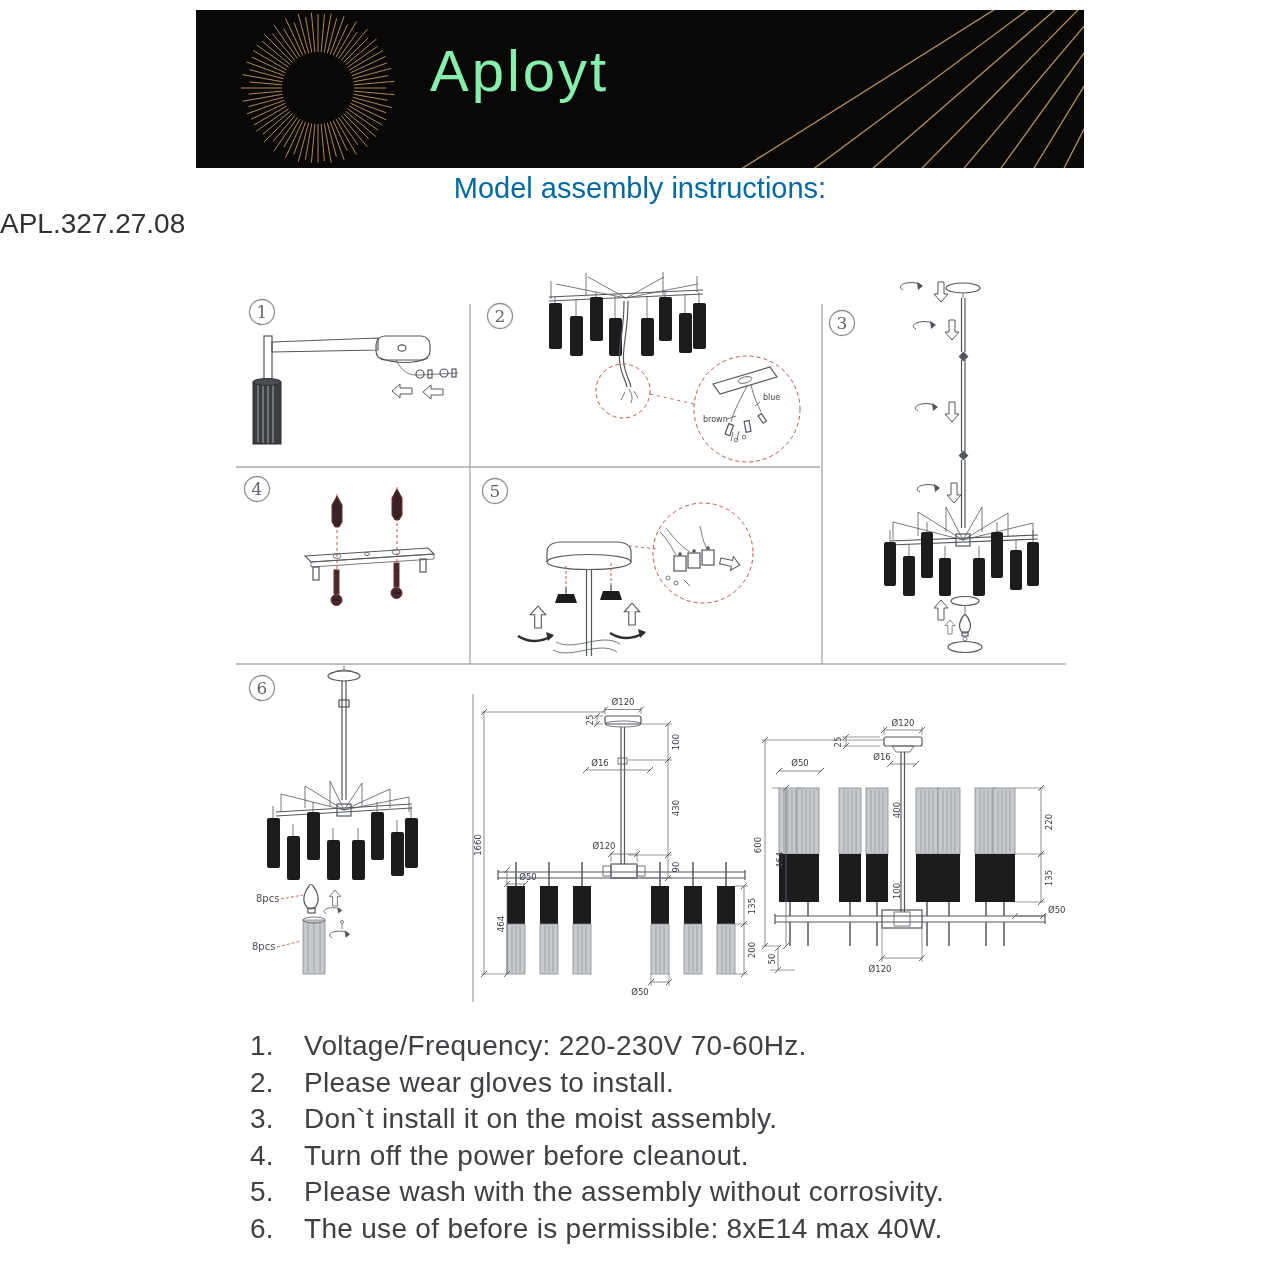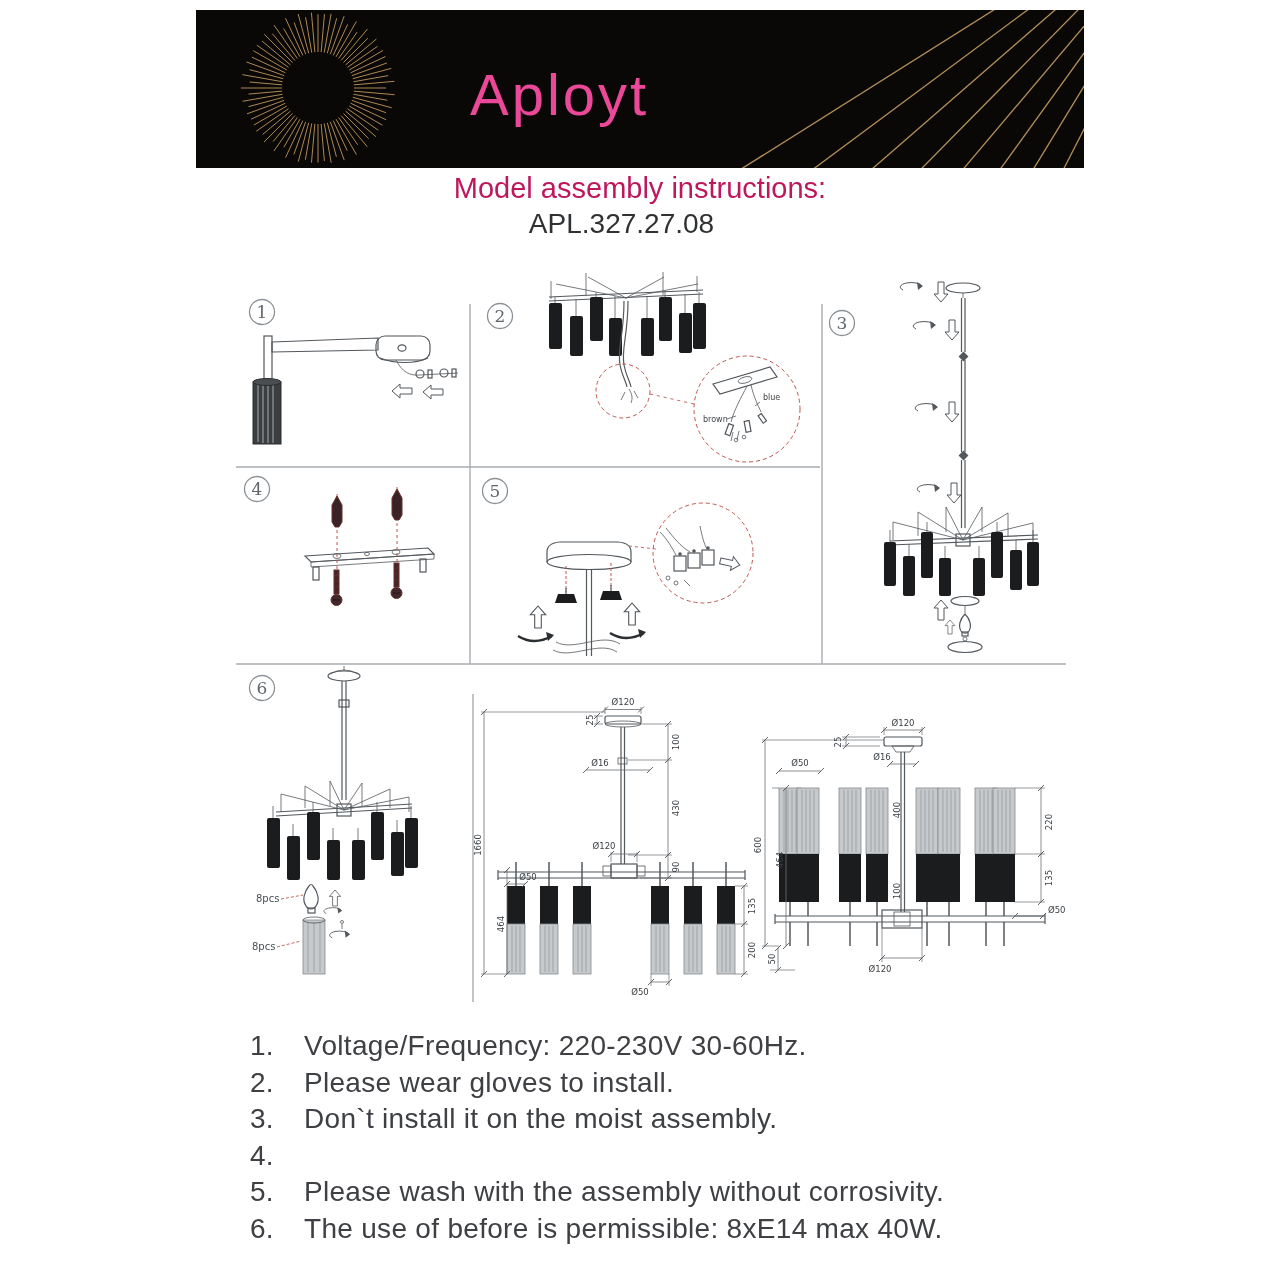--- a/index.html
+++ b/index.html
@@ -2,26 +2,26 @@
 <html><head>
 <meta charset="utf-8">
 <style>
   html,body{margin:0;padding:0;background:#ffffff;}
   .page{position:relative;width:1280px;height:1280px;background:#fff;overflow:hidden;
         font-family:"Liberation Sans",sans-serif;}
   
   .banner{position:absolute;left:196px;top:10px;width:888px;height:158px;
           background:#0a0806;overflow:hidden;}
   .banner svg{position:absolute;left:0;top:0;}
-  .brand{position:absolute;left:234px;top:56px;font-size:58px;color:#ec4899;
-         letter-spacing:3px;font-weight:400;line-height:1;margin-left:40px;}
+  .brand{position:absolute;left:234px;top:32px;font-size:58px;color:#86efac;
+         letter-spacing:3px;font-weight:400;line-height:1;}
   
   .title1{position:absolute;left:0;top:172px;width:1280px;text-align:center;
-          font-size:29px;color:#be185d;}
-  .title2{position:absolute;left:0;top:208px;width:1243px;text-align:center;
+          font-size:29px;color:#0369a1;}
+  .title2{position:absolute;left:0;top:208px;width:1243px;text-align:left;
           font-size:28px;color:#2f3133;}
   
   .diagram{position:absolute;left:0;top:0;width:1280px;height:1280px;}
   .grid{stroke:#a9adb0;stroke-width:1.4;}
   .ln{stroke:#53585d;stroke-width:1.2;fill:none;}
   .thin{stroke:#53585d;stroke-width:0.8;fill:none;}
   .blackfill{fill:#1b1c1e;stroke:none;}
   .grayfill{fill:#c6cacc;stroke:#85898c;stroke-width:0.8;}
   .rib{stroke:#8f9396;stroke-width:0.7;}
   .red{stroke:#be564e;fill:none;}
@@ -663,32 +663,33 @@
         <line x1="879" y1="961" x2="885" y2="955" class="tick"></line>
         <line x1="919" y1="961" x2="925" y2="955" class="tick"></line>
         <line x1="775" y1="951" x2="781" y2="945" class="tick"></line>
         <line x1="775" y1="973" x2="781" y2="967" class="tick"></line>
       </g>
   </svg>
 
   <div class="inslist">
     <div class="ins-row">
       <span class="ins-num">1.</span>
-      <span>Voltage/Frequency: 220-230V 30-60Hz.</span>
+      <span>Voltage/Frequency: 220-230V 70-60Hz.</span>
       </div>
     <div class="ins-row">
       <span class="ins-num">2.</span>
       <span>Please wear gloves to install.</span>
       </div>
     <div class="ins-row">
       <span class="ins-num">3.</span>
       <span>Don`t install it on the moist assembly.</span>
       </div>
     <div class="ins-row">
       <span class="ins-num">4.</span>
+      <span>Turn off the power before cleanout.</span>
       </div>
     <div class="ins-row">
       <span class="ins-num">5.</span>
       <span>Please wash with the assembly without corrosivity.</span>
       </div>
     <div class="ins-row">
       <span class="ins-num">6.</span>
       <span>The use of before is permissible: 8xE14 max 40W.</span>
       </div>
   </div>

